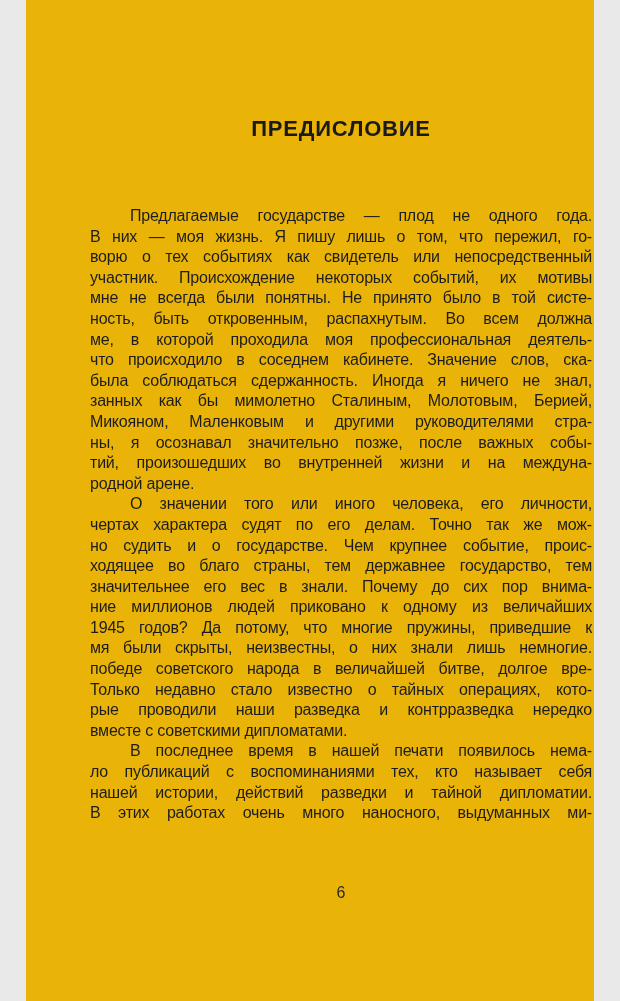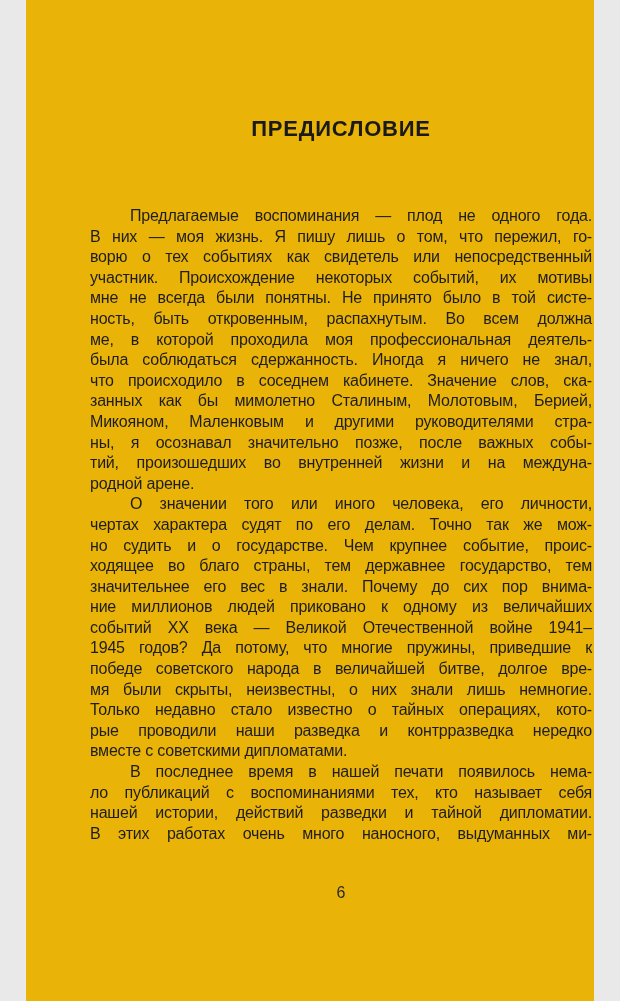--- a/index.html
+++ b/index.html
@@ -58,44 +58,43 @@
     color: #2a2a2a;
   }
 </style>
 </head>
 <body>
 
 <div class="page">
   <div class="chapter-title">ПРЕДИСЛОВИЕ</div>
 
   <div class="text-block">
-      <div class="line indent">Предлагаемые воспоминания — плод не одного года.</div>
+      <div class="line indent">Предлагаемые государстве — плод не одного года.</div>
       <div class="line">В них — моя жизнь. Я пишу лишь о том, что пережил, го-</div>
       <div class="line">ворю о тех событиях как свидетель или непосредственный</div>
       <div class="line">участник. Происхождение некоторых событий, их мотивы</div>
       <div class="line">мне не всегда были понятны. Не принято было в той систе-</div>
       <div class="line">ность, быть откровенным, распахнутым. Во всем должна</div>
       <div class="line">ме, в которой проходила моя профессиональная деятель-</div>
+      <div class="line">что происходило в соседнем кабинете. Значение слов, ска-</div>
       <div class="line">была соблюдаться сдержанность. Иногда я ничего не знал,</div>
-      <div class="line">что происходило в соседнем кабинете. Значение слов, ска-</div>
       <div class="line">занных как бы мимолетно Сталиным, Молотовым, Берией,</div>
       <div class="line">Микояном, Маленковым и другими руководителями стра-</div>
       <div class="line">ны, я осознавал значительно позже, после важных собы-</div>
       <div class="line">тий, произошедших во внутренней жизни и на междуна-</div>
       <div class="line endline">родной арене.</div>
       <div class="line indent">О значении того или иного человека, его личности,</div>
       <div class="line">чертах характера судят по его делам. Точно так же мож-</div>
       <div class="line">но судить и о государстве. Чем крупнее событие, проис-</div>
       <div class="line">ходящее во благо страны, тем державнее государство, тем</div>
       <div class="line">значительнее его вес в знали. Почему до сих пор внима-</div>
       <div class="line">ние миллионов людей приковано к одному из величайших</div>
-      <div class="line">событий XX века — Великой Отечественной войне 1941–</div>
       <div class="line">1945 годов? Да потому, что многие пружины, приведшие к</div>
+      <div class="line">мя были скрыты, неизвестны, о них знали лишь немногие.</div>
       <div class="line">победе советского народа в величайшей битве, долгое вре-</div>
-      <div class="line">мя были скрыты, неизвестны, о них знали лишь немногие.</div>
       <div class="line">Только недавно стало известно о тайных операциях, кото-</div>
       <div class="line">рые проводили наши разведка и контрразведка нередко</div>
       <div class="line endline">вместе с советскими дипломатами.</div>
       <div class="line indent">В последнее время в нашей печати появилось нема-</div>
       <div class="line">ло публикаций с воспоминаниями тех, кто называет себя</div>
       <div class="line">нашей истории, действий разведки и тайной дипломатии.</div>
       <div class="line">В этих работах очень много наносного, выдуманных ми-</div>
     </div>
 
   <div class="page-number">6</div>

